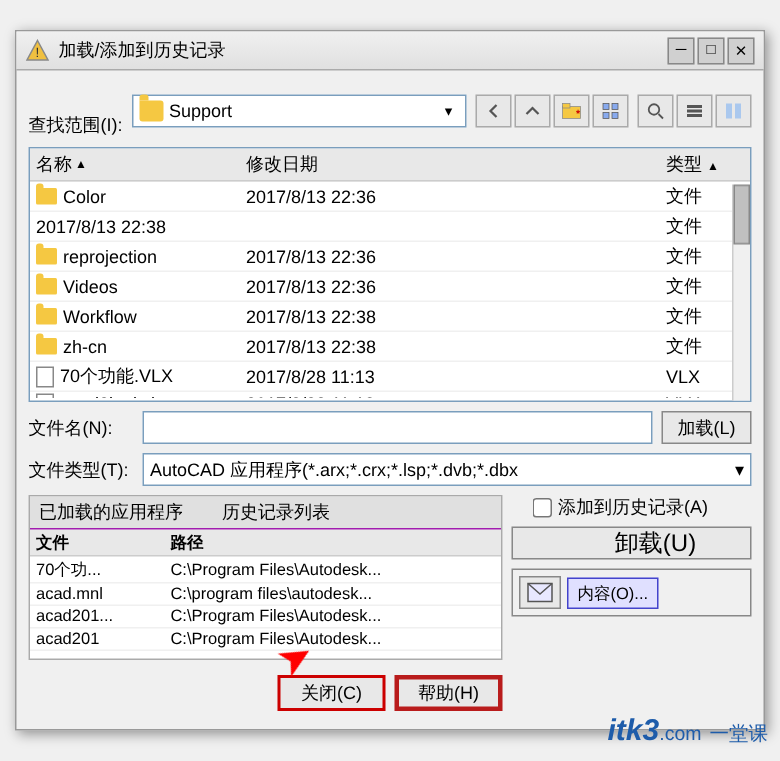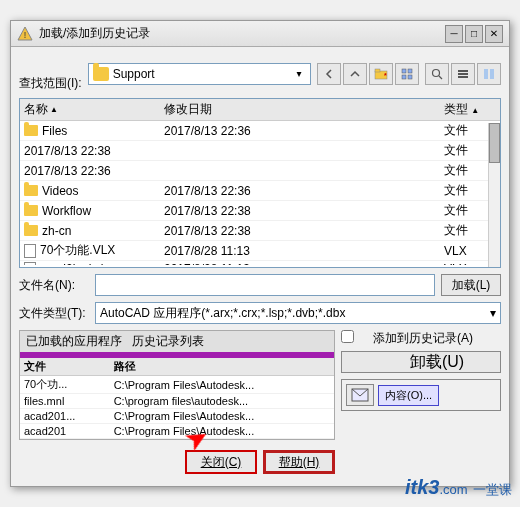--- a/index.html
+++ b/index.html
@@ -271,25 +271,25 @@
       flex: 1;
       border: 1px solid #aaa;
       background: white;
       height: 110px;
       overflow: hidden;
       display: flex;
       flex-direction: column;
     }
     .panel-title {
       background: #e0e0e0;
-      border-bottom: 6px solid #a21caf;
+      border-bottom: 1px solid #a21caf;
       font-size: 12px;
       padding: 2px 6px;
       display: flex;
-      gap: 10px;
+      gap: 26px;
     }
     .panel-title-item {
       cursor: pointer;
     }
     .panel-content {
       overflow: auto;
       flex: 1;
     }
     .loaded-table {
       width: 100%;
@@ -310,23 +310,24 @@
       border-bottom: 1px solid #f0f0f0;
     }
     .right-panel {
       width: 160px;
       display: flex;
       flex-direction: column;
       gap: 4px;
     }
     .checkbox-row {
       display: flex;
-      align-items: flex-start;
-      gap: 19px;
-      font-size: 12px;
+      align-items: center;
+      gap: 4px;
+      font-size: 12px;
+      margin-left: 14px;
     }
     .action-buttons {
       display: flex;
       flex-direction: column;
       gap: 4px;
     }
     .panel-btn {
       height: 22px;
       background: #e8e8e8;
       border: 1px solid #888;
@@ -369,21 +370,20 @@
       font-size: 11px;
       cursor: pointer;
     }
     
     .bottom-row {
       display: flex;
       justify-content: center;
       gap: 6px;
       padding-top: 4px;
       padding-bottom: 4px;
-      text-decoration: underline;
     }
     .bottom-btn {
       width: 72px;
       height: 24px;
       background: #e8e8e8;
       border: 3px solid #b91c1c;
       cursor: pointer;
       font-size: 12px;
       display: flex;
       align-items: center;
@@ -497,30 +497,34 @@
         <div class="file-col-type">
           <span>类型</span>
           <span class="col-sort-icon">▲</span>
         </div>
       </div>
       <div class="file-list">
 
       <div class="file-row">
             <div class="file-cell-name">
               <span class="folder-icon"></span>
-              <span>Files</span>
+              <span>Color</span>
             </div>
             <div class="file-cell-date">2017/8/13 22:36</div>
             <div class="file-cell-type">文件</div>
           </div>
           <div class="file-row">
             <div class="file-cell-date">2017/8/13 22:38</div>
             <div class="file-cell-type">文件</div>
           </div>
           <div class="file-row">
+            <div class="file-cell-name">
+              <span class="folder-icon"></span>
+              <span>reprojection</span>
+            </div>
             <div class="file-cell-date">2017/8/13 22:36</div>
             <div class="file-cell-type">文件</div>
           </div>
           <div class="file-row">
             <div class="file-cell-name">
               <span class="folder-icon"></span>
               <span>Videos</span>
             </div>
             <div class="file-cell-date">2017/8/13 22:36</div>
             <div class="file-cell-type">文件</div>
@@ -591,21 +595,21 @@
                 <th>文件</th>
                 <th>路径</th>
               </tr>
             </thead>
             <tbody id="loaded-rows">
             <tr>
                   <td>70个功...</td>
                   <td>C:\Program Files\Autodesk...</td>
                 </tr>
                 <tr>
-                  <td>files.mnl</td>
+                  <td>acad.mnl</td>
                   <td>C:\program files\autodesk...</td>
                 </tr>
                 <tr>
                   <td>acad201...</td>
                   <td>C:\Program Files\Autodesk...</td>
                 </tr>
                 <tr>
                   <td>acad201</td>
                   <td>C:\Program Files\Autodesk...</td>
                 </tr>

